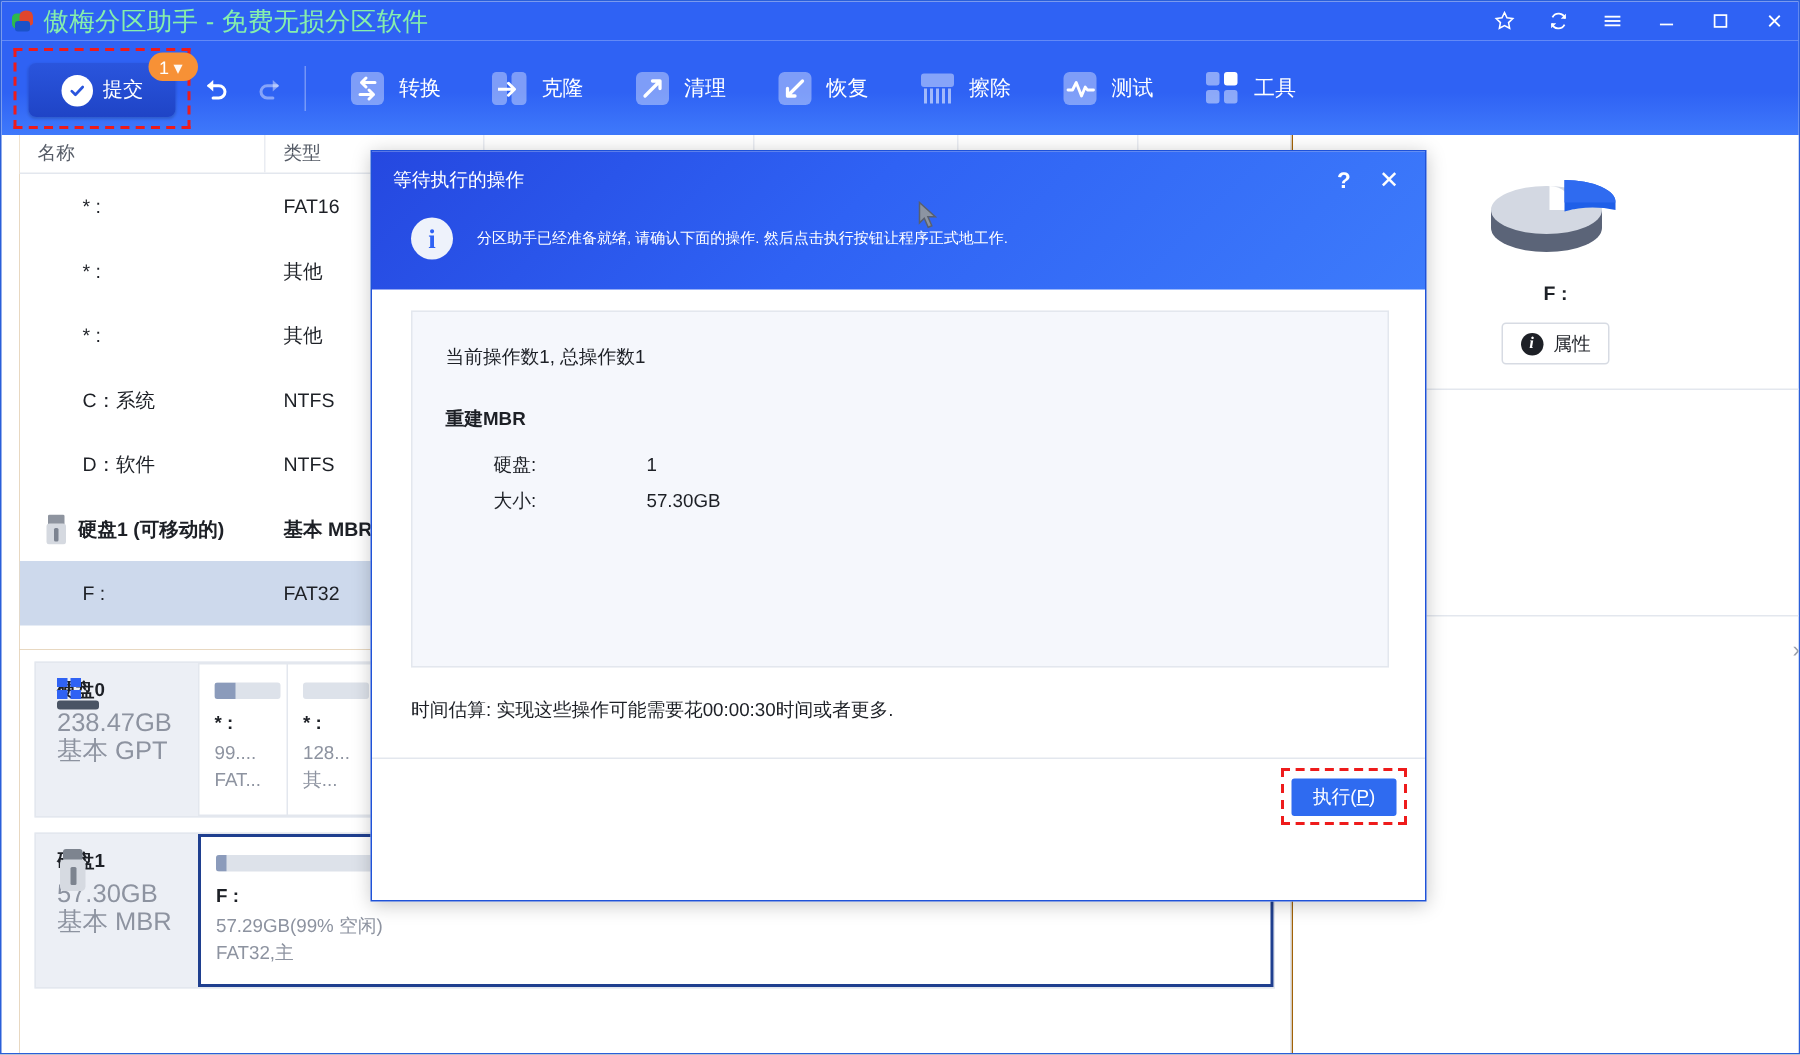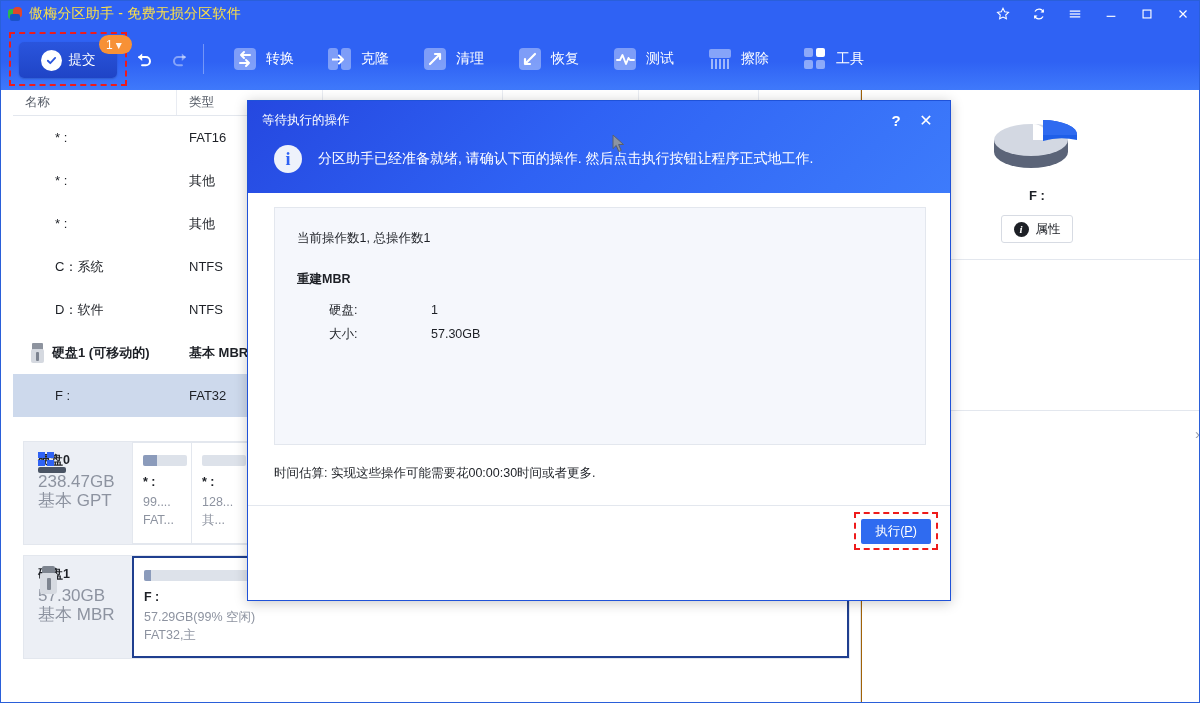--- a/index.html
+++ b/index.html
@@ -38,21 +38,21 @@
     position: absolute; left: 5px; top: 0px;
     width: 9px; height: 10px; border-radius: 4px 4px 2px 2px;
     background: #e0462d;
   }
   .app-logo .lg3 {
     position: absolute; left: 2px; top: 7px;
     width: 10px; height: 7px; border-radius: 2px;
     background: #1b52c9;
   }
   .title-text {
-    color: #fde047; font-size: 14px; letter-spacing: .2px;
+    color: #86efac; font-size: 17px; letter-spacing: .2px;
     white-space: nowrap;
   }
   .win-controls {
     position: absolute; right: 0; top: 0; height: 26px;
     display: flex; align-items: center;
   }
   .win-btn {
     width: 36px; height: 26px;
     display: flex; align-items: center; justify-content: center;
     color: #ffffff;
@@ -329,21 +329,21 @@
     display: flex; align-items: center; gap: 16px;
   }
   .dlg-info-ico {
     width: 28px; height: 28px; border-radius: 50%;
     background: #eef2fb;
     display: flex; align-items: center; justify-content: center;
     color: #2f62f4; font-size: 18px; font-weight: bold;
     font-family: "Liberation Serif", serif;
     flex: none;
   }
-  .dlg-msg-text { color: #ffffff; font-size: 14px; }
+  .dlg-msg-text { color: #ffffff; font-size: 10px; }
 
   .dlg-body { position: relative; height: 360px; padding-left: 12px; }
   .op-box {
     position: absolute; left: 26px; top: 14px;
     width: 652px; height: 238px;
     background: #f5f7fc; border: 1px solid #e3e7ee;
     padding: 22px 0 0 22px;
   }
   .op-count { font-size: 12.5px; color: #1d2026; margin-bottom: 24px; }
   .op-title { font-size: 12.5px; font-weight: bold; color: #1d2026; margin-bottom: 10px; }
@@ -502,40 +502,40 @@
           <i class="sq-full"></i>
           <svg width="22" height="22" viewBox="0 0 22 22" style="position:absolute;left:1px;top:1px;">
             <path d="M16 6L6 16M6 11v5h5" fill="none" stroke="#ffffff" stroke-width="2.2" stroke-linecap="round" stroke-linejoin="round"></path>
           </svg>
         </span>
         <span class="tool-label">恢复</span>
       </div>
 
       <div class="tool-item">
         <span class="tool-ico">
-          <i class="sq-full"></i>
-          <svg width="22" height="22" viewBox="0 0 22 22" style="position:absolute;left:1px;top:1px;">
-            <path d="M3 12h3l2.5-5 3.5 9 2.5-6 1.5 2h4" fill="none" stroke="#ffffff" stroke-width="1.9" stroke-linecap="round" stroke-linejoin="round"></path>
-          </svg>
-        </span>
-        <span class="tool-label">测试</span>
-      </div>
-
-      <div class="tool-item">
-        <span class="tool-ico">
           <span class="brush">
             <i class="bh"></i>
             <i class="bb" style="left:2px"></i>
               <i class="bb" style="left:6px"></i>
             <i class="bb" style="left:10px"></i>
               <i class="bb" style="left:14px"></i>
             <i class="bb" style="left:18px"></i>
           </span>
         </span>
         <span class="tool-label">擦除</span>
+      </div>
+
+      <div class="tool-item">
+        <span class="tool-ico">
+          <i class="sq-full"></i>
+          <svg width="22" height="22" viewBox="0 0 22 22" style="position:absolute;left:1px;top:1px;">
+            <path d="M3 12h3l2.5-5 3.5 9 2.5-6 1.5 2h4" fill="none" stroke="#ffffff" stroke-width="1.9" stroke-linecap="round" stroke-linejoin="round"></path>
+          </svg>
+        </span>
+        <span class="tool-label">测试</span>
       </div>
 
       <div class="tool-item">
         <span class="tool-ico">
           <span class="grid4">
               <i></i>
               <i></i>
               <i></i>
               <i></i>
             </span>

